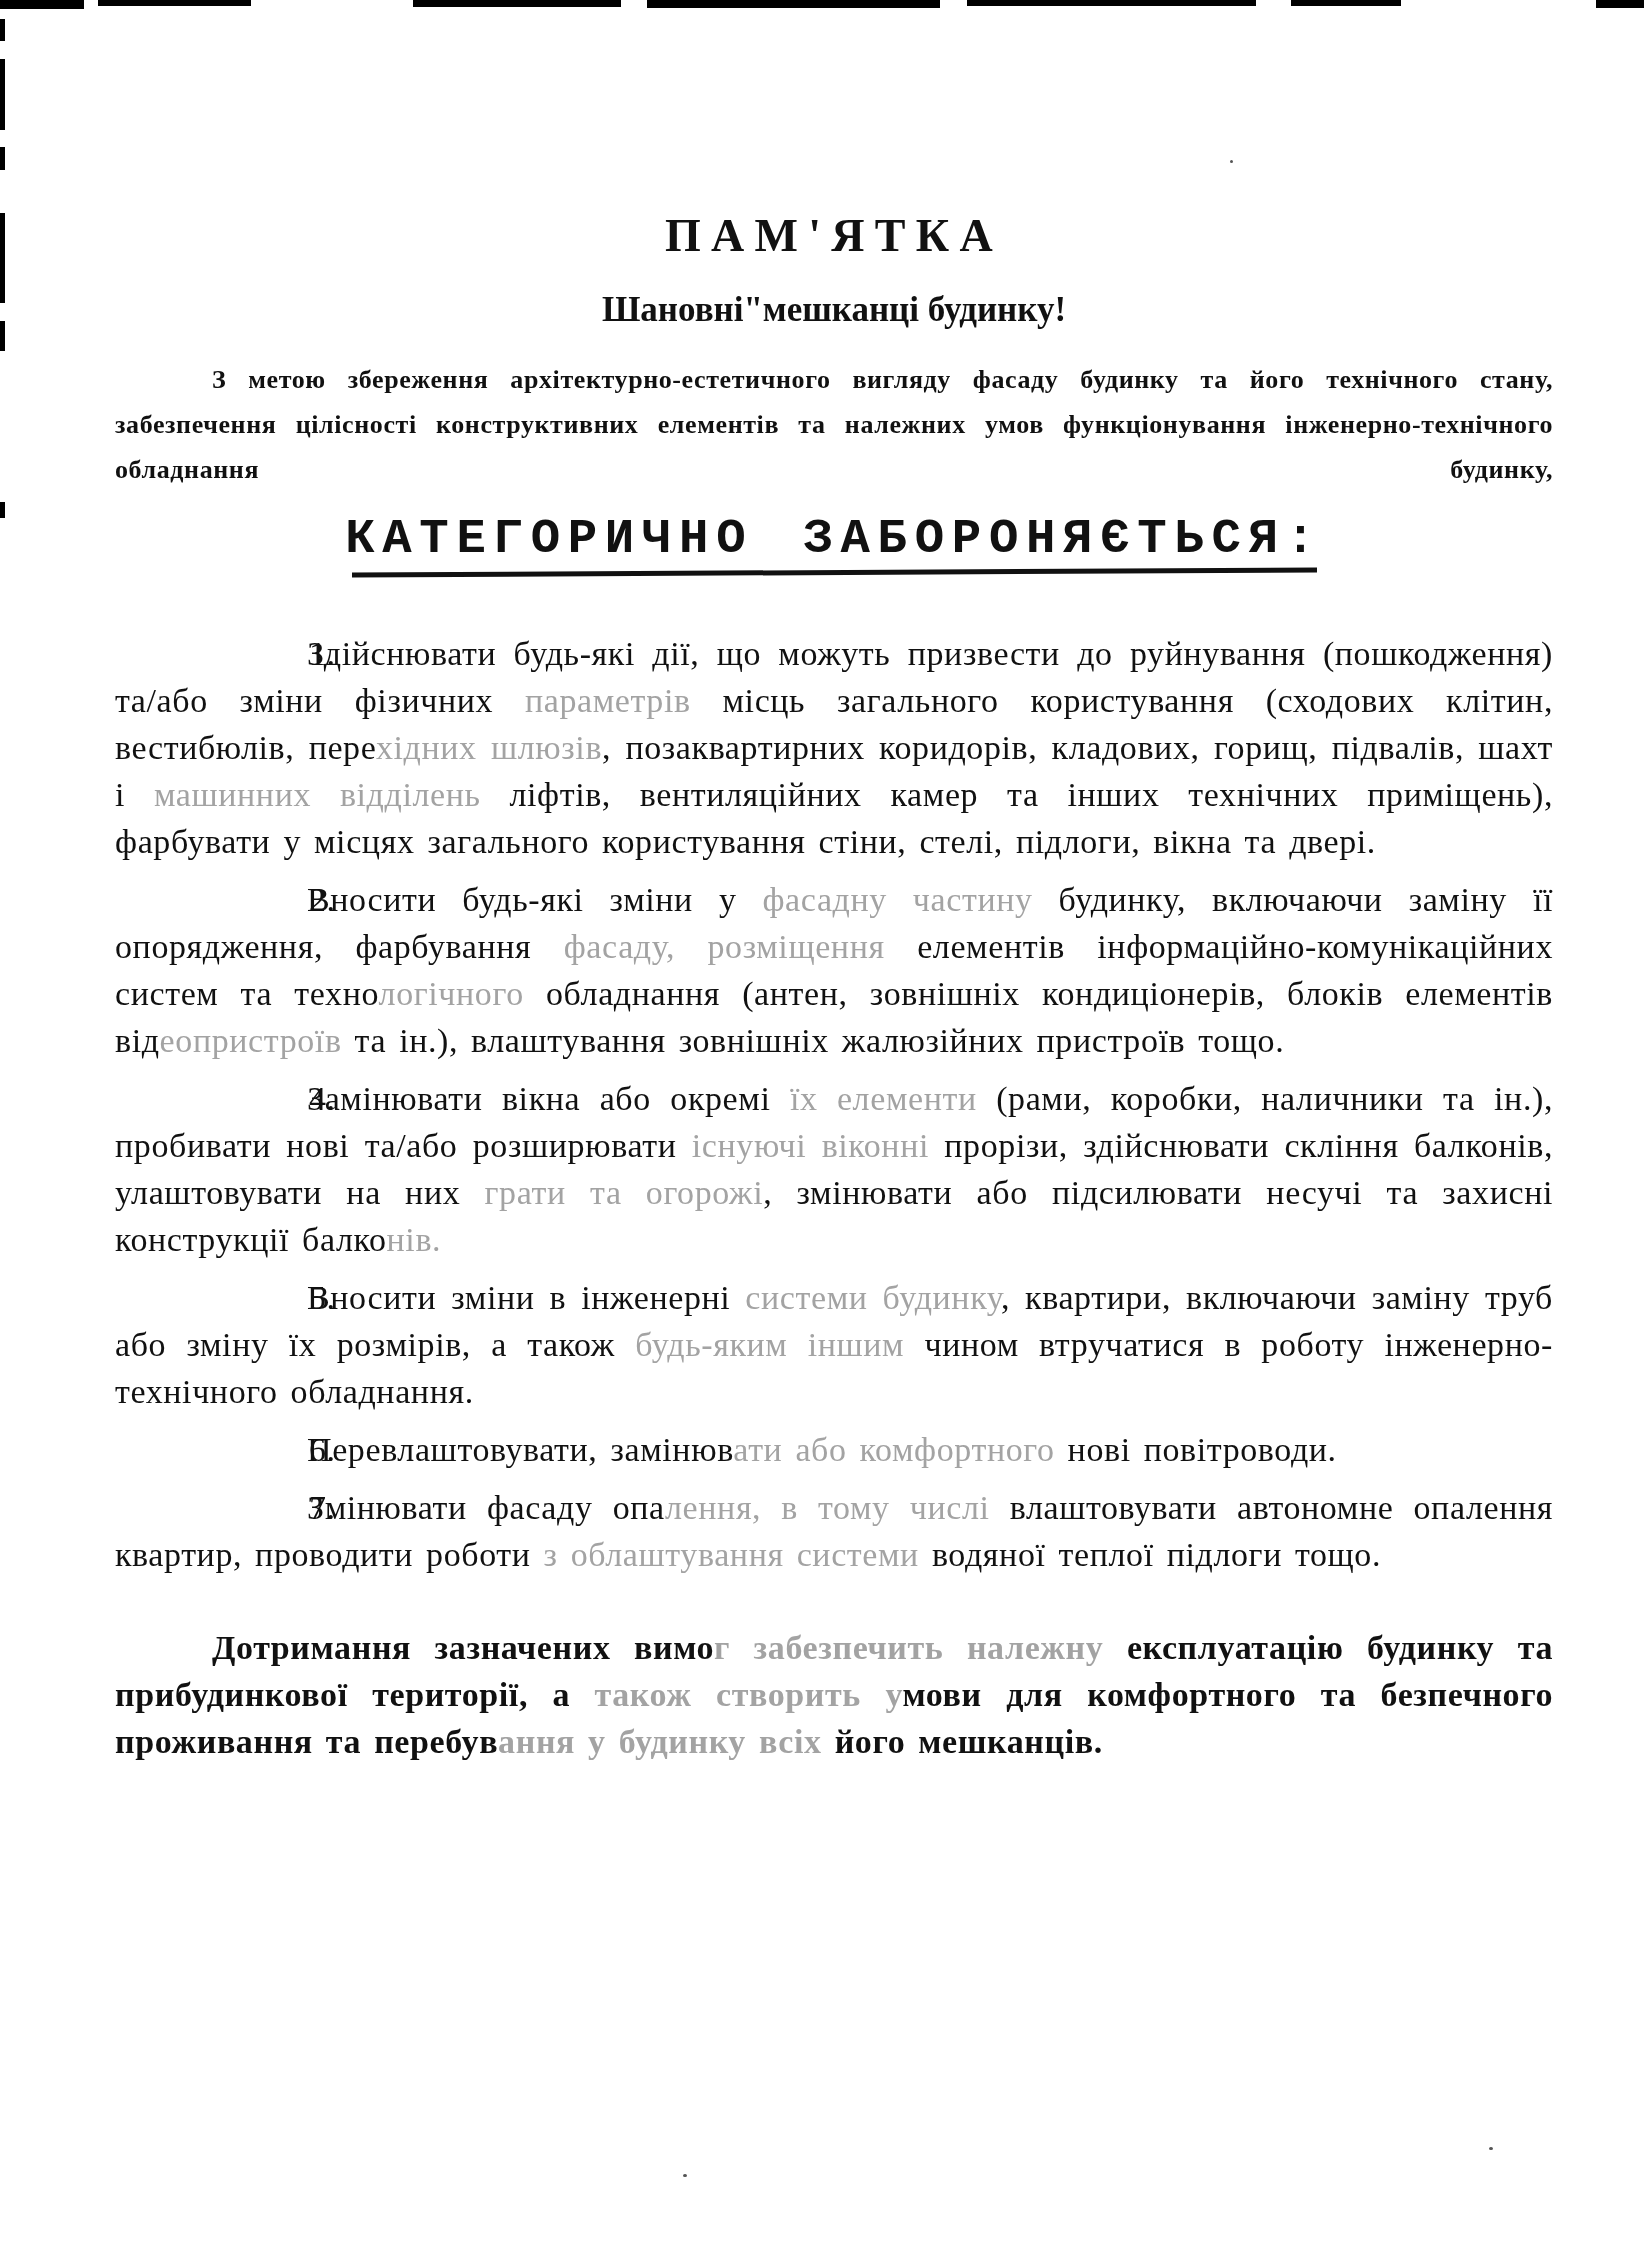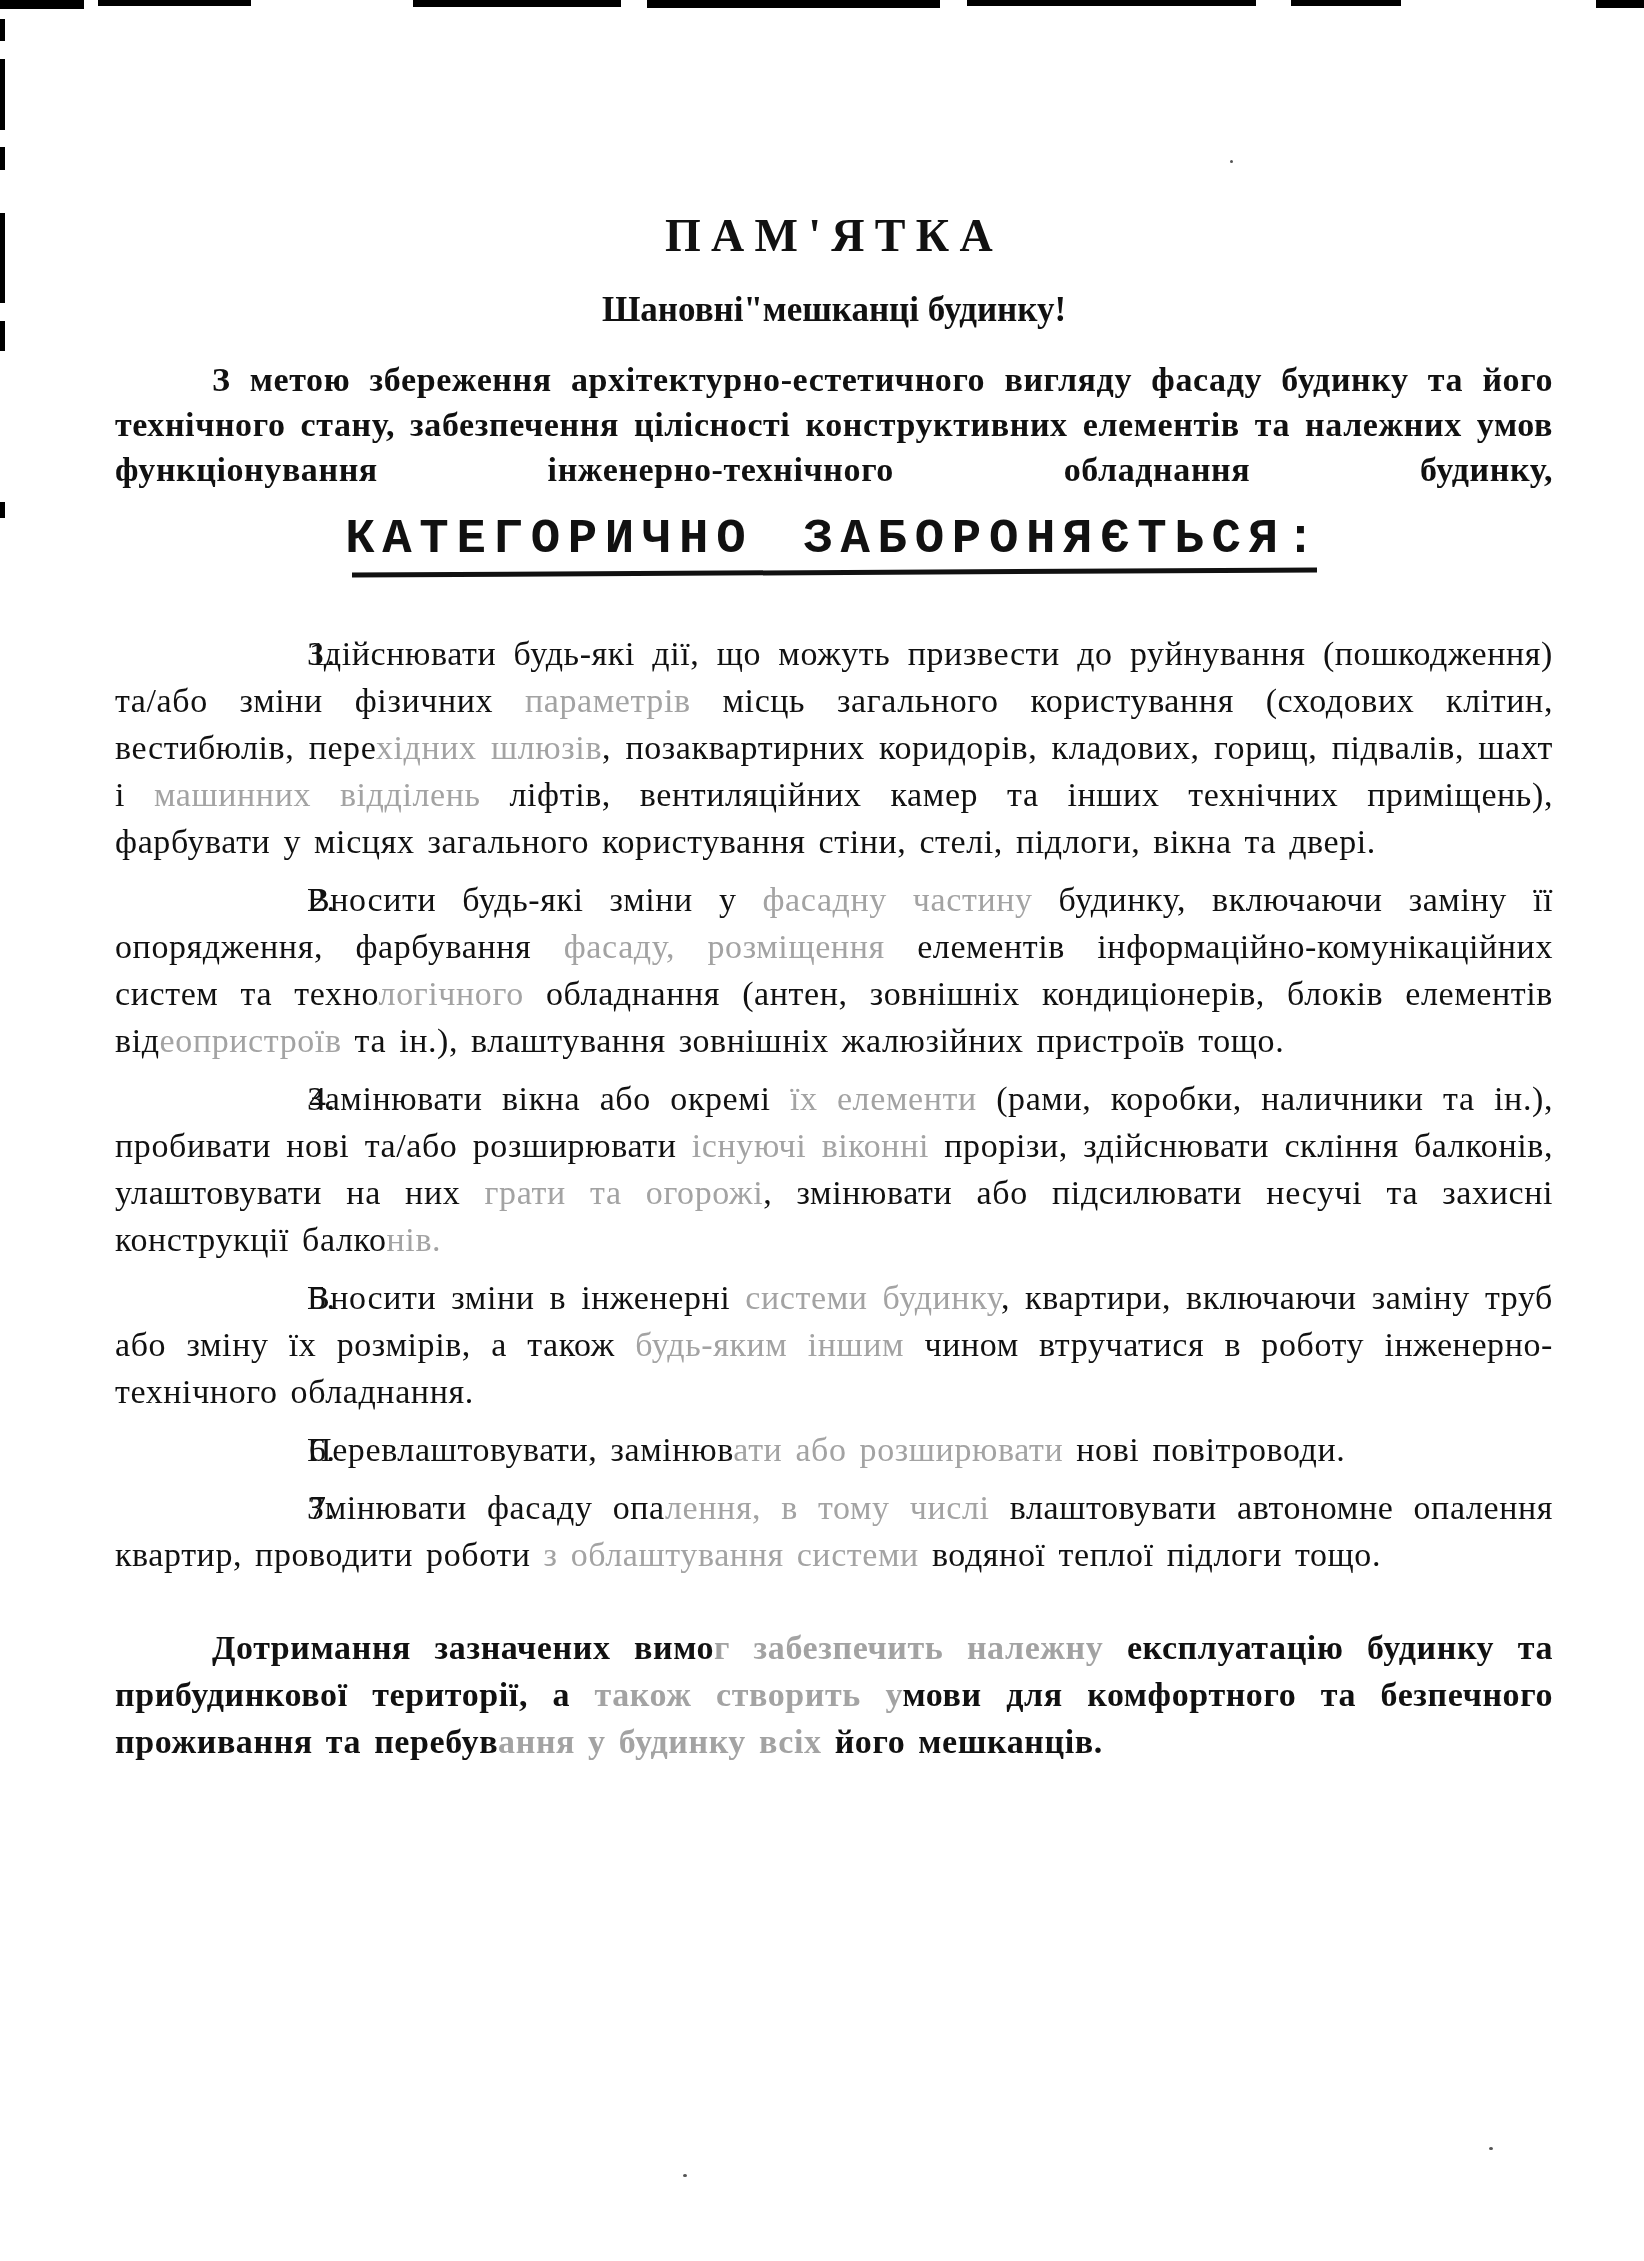--- a/index.html
+++ b/index.html
@@ -39,21 +39,21 @@
   }
   .salutation{
     margin:27px 0 0 0;
     font-size:35px;
     line-height:39px;
     font-weight:700;
     text-align:center;
   }
   .intro{
     margin:28px 0 0 0;
-    font-size:34px;
+    font-size:26px;
     line-height:45px;
     font-weight:700;
     letter-spacing:0.6px;
     word-spacing:3.9px;
     text-align:justify;
     text-align-last:justify;
     text-indent:97px;
   }
   .heading-wrap{
     margin-top:22px;
@@ -132,19 +132,19 @@
     <p class="intro">З метою збереження архітектурно-естетичного вигляду фасаду будинку та його технічного стану, забезпечення цілісності конструктивних елементів та належних умов функціонування інженерно-технічного обладнання будинку,</p>
     <div class="heading-wrap">
       <span class="heading">КАТЕГОРИЧНО ЗАБОРОНЯЄТЬСЯ:</span>
       <div class="heading-underline"></div>
     </div>
     <div id="items">
         <p class="item"><span class="num">1.</span><span>Здійснювати будь-які дії, що можуть призвести до руйнування (пошкодження) та/або зміни фізичних </span><span class="faded">параметрів</span><span> місць загального користування (сходових клітин, вестибюлів, пере</span><span class="faded">хідних шлюзів</span><span>, позаквартирних коридорів, кладових, горищ, підвалів, шахт і </span><span class="faded">машинних відділень</span><span> ліфтів, вентиляційних камер та інших технічних приміщень), фарбувати у місцях загального користування стіни, стелі, підлоги, вікна та двері.</span></p>
         <p class="item"><span class="num">2.</span><span>Вносити будь-які зміни у </span><span class="faded">фасадну частину</span><span> будинку, включаючи заміну її опорядження, фарбування </span><span class="faded">фасаду, розміщення</span><span> елементів інформаційно-комунікаційних систем та техно</span><span class="faded">логічного</span><span> обладнання (антен, зовнішніх кондиціонерів, блоків елементів від</span><span class="faded">еопристроїв</span><span> та ін.), влаштування зовнішніх жалюзійних пристроїв тощо.</span></p>
         <p class="item"><span class="num">4.</span><span>Замінювати вікна або окремі </span><span class="faded">їх елементи</span><span> (рами, коробки, наличники та ін.), пробивати нові та/або розширювати </span><span class="faded">існуючі віконні</span><span> прорізи, здійснювати скління балконів, улаштовувати на них </span><span class="faded">грати та огорожі</span><span>, змінювати або підсилювати несучі та захисні конструкції балко</span><span class="faded">нів.</span></p>
         <p class="item"><span class="num">5.</span><span>Вносити зміни в інженерні </span><span class="faded">системи будинку</span><span>, квартири, включаючи заміну труб або зміну їх розмірів, а також </span><span class="faded">будь-яким іншим</span><span> чином втручатися в роботу інженерно-технічного обладнання.</span></p>
-        <p class="item"><span class="num">6.</span><span>Перевлаштовувати, замінюв</span><span class="faded">ати або розширювати</span><span> нові повітроводи.</span></p>
+        <p class="item"><span class="num">6.</span><span>Перевлаштовувати, замінюв</span><span class="faded">ати або комфортного</span><span> нові повітроводи.</span></p>
         <p class="item"><span class="num">7.</span><span>Змінювати фасаду опа</span><span class="faded">лення, в тому числі</span><span> влаштовувати автономне опалення квартир, проводити роботи </span><span class="faded">з облаштування системи</span><span> водяної теплої підлоги тощо.</span></p>
       </div>
     <p class="closing" id="closing"><span>Дотримання зазначених вимо</span><span class="faded">г забезпечить належну</span><span> експлуатацію будинку та прибудинкової території, а </span><span class="faded">також створить у</span><span>мови для комфортного та безпечного проживання та перебув</span><span class="faded">ання у будинку всіх</span><span> його мешканців.</span></p>
   </div>
 </div>
 
 
 </body></html>

